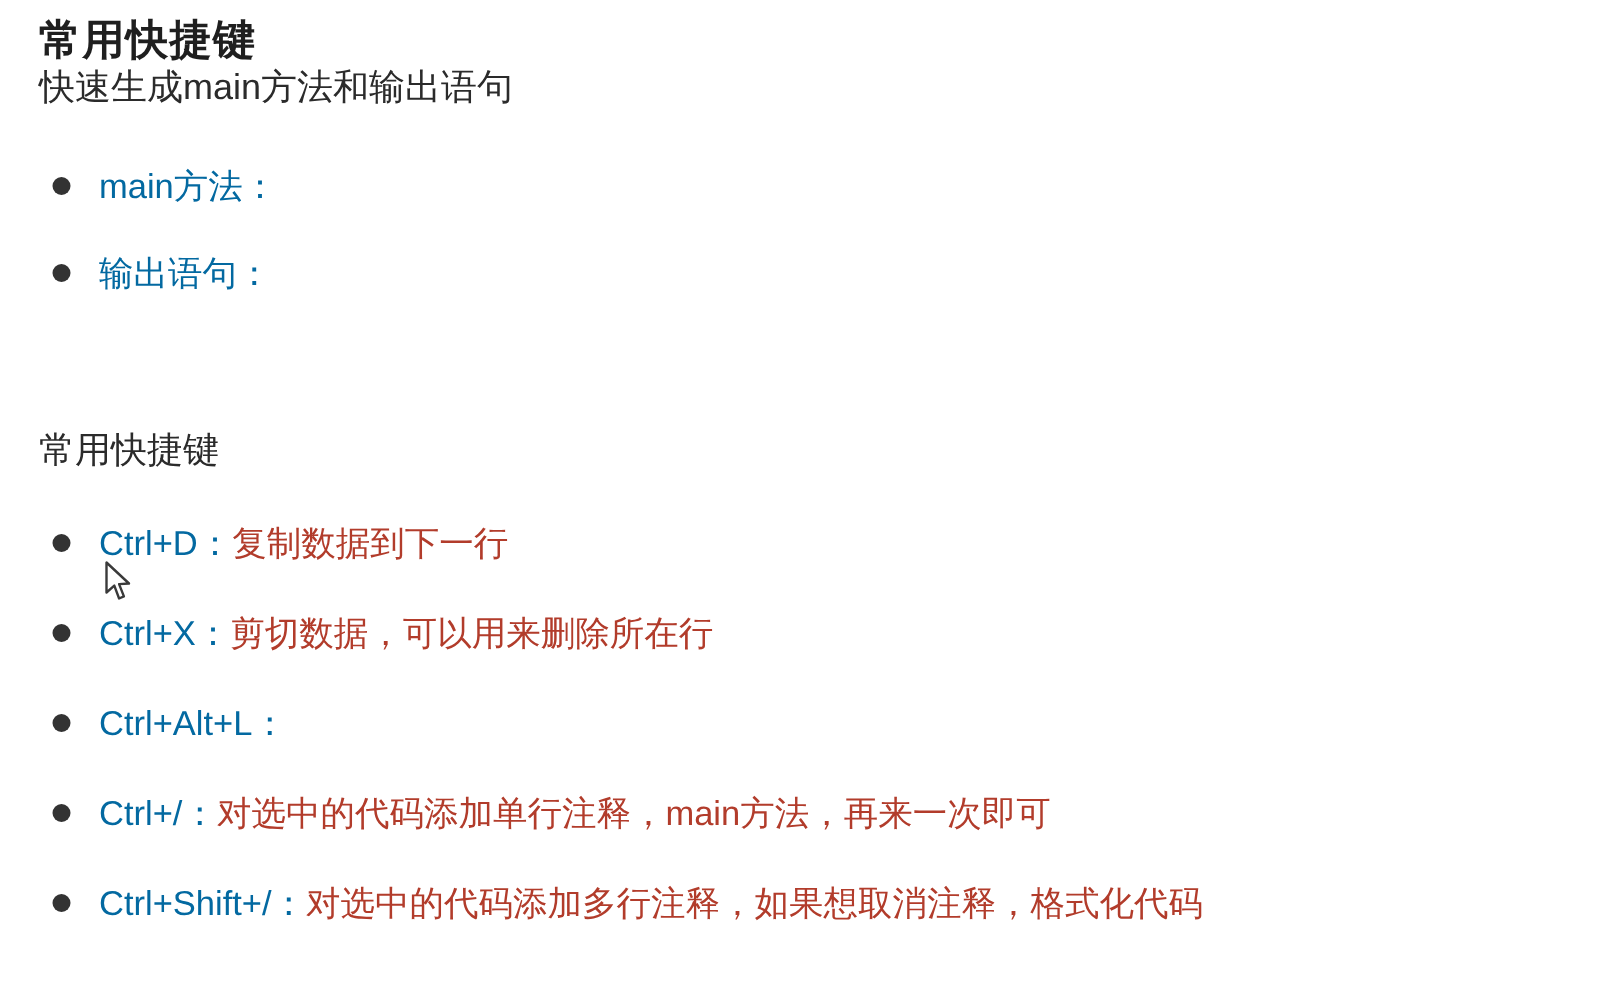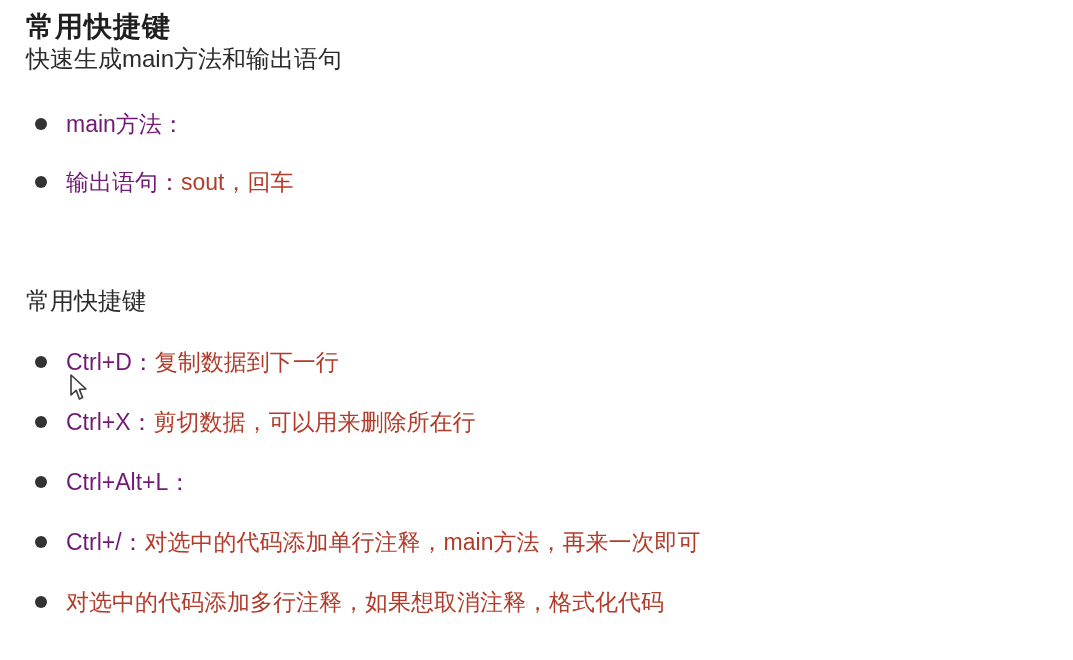--- a/index.html
+++ b/index.html
@@ -42,21 +42,21 @@
   ul.list-2 { margin-top: 30px; }
   ul.list-2 li { margin-bottom: 28px; }
   .bullet {
     flex: 0 0 auto;
     width: 12px; height: 12px;
     border-radius: 50%;
     background: #333333;
     margin-left: 9px;
     margin-right: 19px;
   }
-  .item-label { color: #701a75; }
+  .item-label { color: #0369a1; }
   .item-value { color: #b23c2b; }
   .section-heading {
     margin-top: 88px;
     font-size: 24px;
     font-weight: 400;
     line-height: 30px;
     color: #2b2b2b;
   }
   .mouse-cursor {
     position: absolute;
@@ -77,21 +77,20 @@
   <p class="intro">快速生成main方法和输出语句</p>
 
   <ul class="shortcut-list list-1">
     <li>
       <span class="bullet"></span>
       <span class="item-label">main方法：</span>
     </li>
     <li>
       <span class="bullet"></span>
       <span class="item-label">输出语句：</span>
-      <span class="item-value">sout，回车</span>
     </li>
   </ul>
 
   <h2 class="section-heading">常用快捷键</h2>
 
   <ul class="shortcut-list list-2">
     <li>
       <span class="bullet"></span>
       <span class="item-label">Ctrl+D：</span>
       <span class="item-value">复制数据到下一行</span>
@@ -105,20 +104,21 @@
       <span class="bullet"></span>
       <span class="item-label">Ctrl+Alt+L：</span>
     </li>
     <li>
       <span class="bullet"></span>
       <span class="item-label">Ctrl+/：</span>
       <span class="item-value">对选中的代码添加单行注释，main方法，再来一次即可</span>
     </li>
     <li>
       <span class="bullet"></span>
+      <span class="item-label">Ctrl+Shift+/：</span>
       <span class="item-value">对选中的代码添加多行注释，如果想取消注释，格式化代码</span>
     </li>
   </ul>
 
   <svg class="mouse-cursor" viewBox="0 0 22 30" xmlns="http://www.w3.org/2000/svg">
     <path d="M4 2 L4 22 L9.2 17.4 L12.4 26 L15.6 24.6 L12.4 16.4 L19 16 Z" fill="rgba(255,255,255,0.55)" stroke="#3a3a3a" stroke-width="1.6" stroke-linejoin="round"></path>
   </svg>
 
 </div>
 

